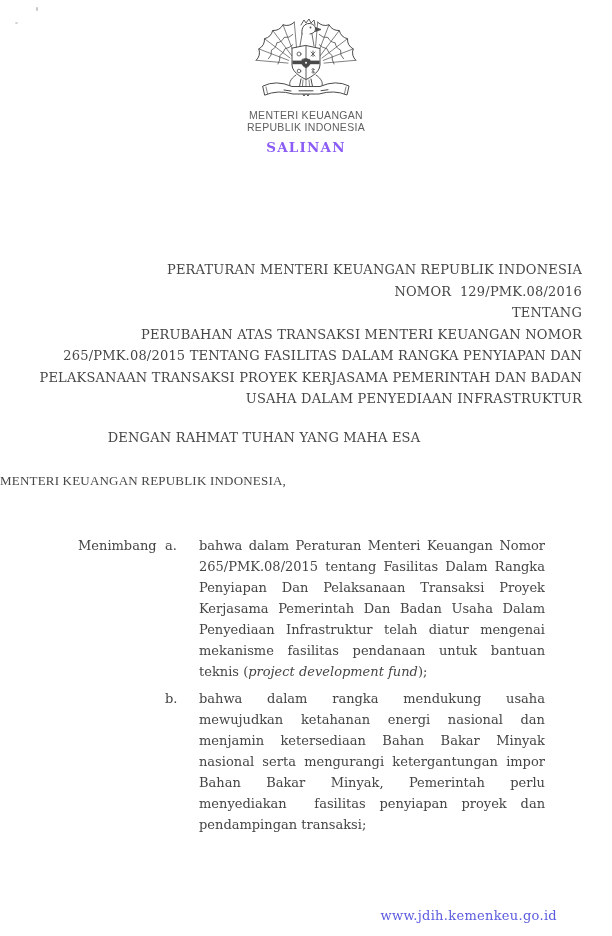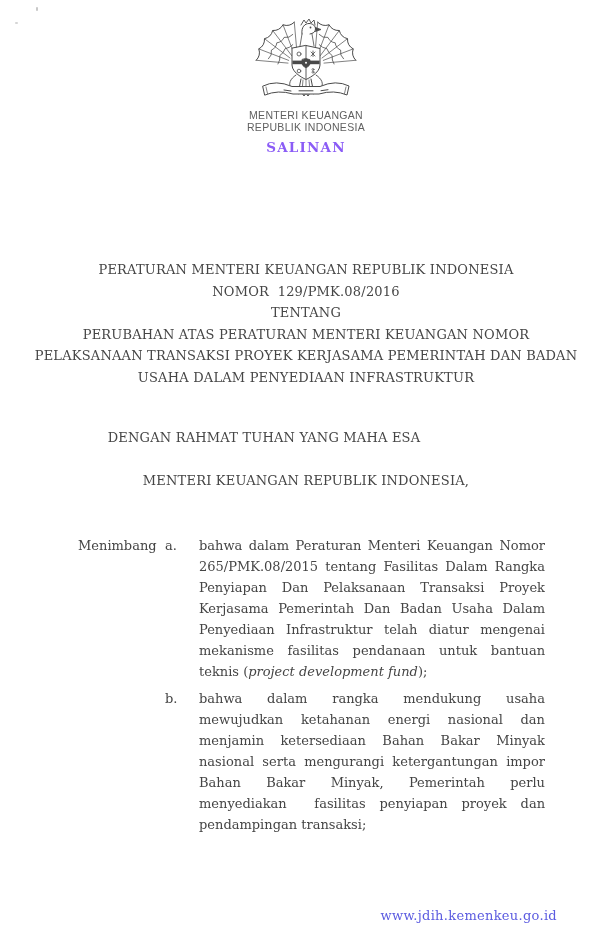--- a/index.html
+++ b/index.html
@@ -21,32 +21,32 @@
   .ministry{
     font-family:Liberation Sans, sans-serif;
     font-size:10.5px;line-height:12px;color:#606060;letter-spacing:.3px;margin-top:3px;
   }
   .salinan{
     font-size:13.5px;font-weight:700;letter-spacing:1.2px;margin-top:6px;color:#8b5cf6;
   }
 
   
   .title-block{
-    position:absolute;top:259px;left:30px;width:552px;text-align:center;
+    position:absolute;top:259px;left:30px;width:552px;text-align:right;
     font-size:13px;line-height:21.5px;letter-spacing:.2px;color:#464646;
   }
   .title-block .tline{white-space:pre-wrap;}
 
   .invocation{
     position:absolute;top:430px;left:0;width:528px;text-align:center;
     font-size:13px;letter-spacing:.2px;color:#464646;
   }
   .authority{
-    position:absolute;top:473px;left:0;width:612px;text-align:center;
-    font-size:13px;letter-spacing:.2px;color:#464646;
+    position:absolute;top:473px;left:0;width:612px;
+    font-size:13px;letter-spacing:.2px;color:#464646;font-family:Liberation Serif, serif;
   }
 
   
   .considering{
     position:absolute;top:535px;left:78px;width:467px;
     font-size:13px;line-height:21px;color:#454545;
   }
   .c-row{display:flex;align-items:flex-start;}
   .c-label{width:74px;flex:none;}
   .c-colon{width:13px;flex:none;}
@@ -118,21 +118,22 @@
     </svg>
     <div class="ministry">MENTERI KEUANGAN</div>
     <div class="ministry" style="margin-top:0;">REPUBLIK INDONESIA</div>
     <div class="salinan">SALINAN</div>
   </div>
 
   <div class="title-block">
     <div class="tline">PERATURAN MENTERI KEUANGAN REPUBLIK INDONESIA</div>
     <div class="tline">NOMOR  129/PMK.08/2016</div>
     <div class="tline">TENTANG</div>
-    <div class="tline">PERUBAHAN ATAS PERATURAN MENTERI KEUANGAN NOMOR</div>
+    <div class="tline">PERUBAHAN ATAS TRANSAKSI MENTERI KEUANGAN NOMOR</div>
+    <div class="tline">265/PMK.08/2015 TENTANG FASILITAS DALAM RANGKA PENYIAPAN DAN</div>
     <div class="tline">PELAKSANAAN TRANSAKSI PROYEK KERJASAMA PEMERINTAH DAN BADAN</div>
     <div class="tline">USAHA DALAM PENYEDIAAN INFRASTRUKTUR</div>
   </div>
 
   <div class="invocation">DENGAN RAHMAT TUHAN YANG MAHA ESA</div>
   <div class="authority">MENTERI KEUANGAN REPUBLIK INDONESIA,</div>
 
   <div class="considering">
     <div class="c-row">
       <div class="c-label">Menimbang</div>

